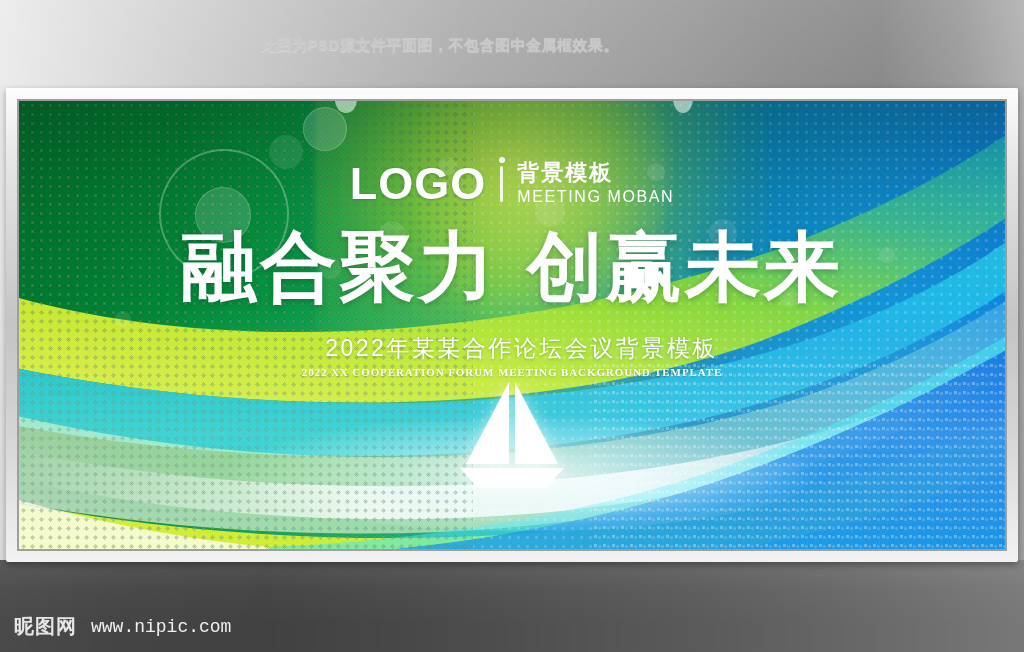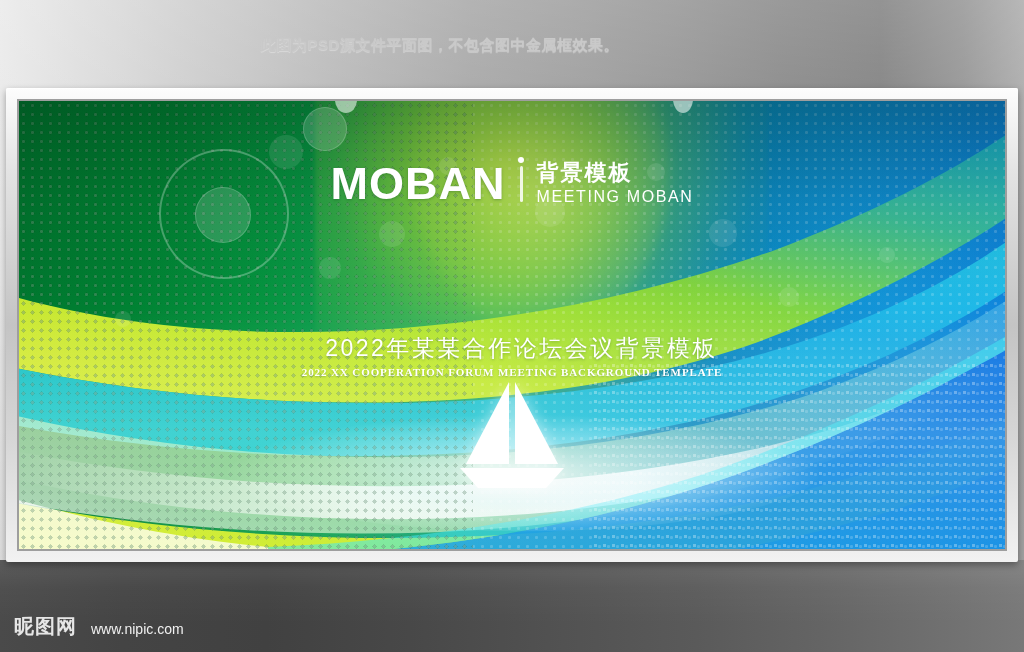--- a/index.html
+++ b/index.html
@@ -179,21 +179,21 @@
   .boat svg{display:block;width:100%;height:100%;
     filter:drop-shadow(0 0 8px rgba(255,255,255,.55));}
 
   
   .footer-brand{
     position:absolute;left:14px;top:616px;display:flex;align-items:flex-end;gap:14px;
   }
   .brand-cn{
     font-size:20px;font-weight:bold;color:#e6e6e6;letter-spacing:1px;line-height:1;
   }
-  .brand-url{font-size:14px;color:#f0f0f0;line-height:1;}
+  .brand-url{font-size:18px;color:#f0f0f0;line-height:1;font-family:Liberation Mono, monospace;}
   .idbox{
     position:absolute;right:8px;top:617px;
     background:rgba(245,245,245,.82);color:#3a3a3a;
     font-size:11px;padding:4px 7px;border-radius:2px;letter-spacing:.2px;
     white-space:nowrap;
   }
 </style>
 </head>
 <body>
 
@@ -296,28 +296,29 @@
         <div class="bubble b-dim" style="left:300px;top:156px;width:22px;height:22px;"></div>
         <div class="bubble b-dim" style="left:516px;top:96px;width:30px;height:30px;"></div>
         <div class="bubble b-dim" style="left:690px;top:118px;width:28px;height:28px;"></div>
         <div class="bubble b-dim" style="left:760px;top:186px;width:20px;height:20px;"></div>
         <div class="bubble b-dim" style="left:860px;top:146px;width:16px;height:16px;"></div>
         <div class="bubble b-dim" style="left:628px;top:62px;width:18px;height:18px;"></div>
         <div class="bubble b-dim" style="left:96px;top:210px;width:16px;height:16px;"></div>
       </div>
 
       <div class="logo-block">
-        <div class="logo-word">MOBAN</div>
+        <div class="logo-word">LOGO</div>
         <div class="logo-sep"></div>
         <div class="logo-right">
           <div class="logo-cn">背景模板</div>
           <div class="logo-en">MEETING MOBAN</div>
         </div>
       </div>
 
+      <div class="headline">融合聚力 创赢未来</div>
 
       <div class="sub">
         <div class="sub-cn">2022年某某合作论坛会议背景模板</div>
         <div class="sub-en">2022 XX COOPERATION FORUM MEETING BACKGROUND TEMPLATE</div>
       </div>
 
       <div class="boat">
         <svg viewBox="0 0 120 112" xmlns="http://www.w3.org/2000/svg">
           <polygon points="57,2 57,84 14,84" fill="#ffffff"></polygon>
           <polygon points="63,2 106,84 63,84" fill="#ffffff"></polygon>

